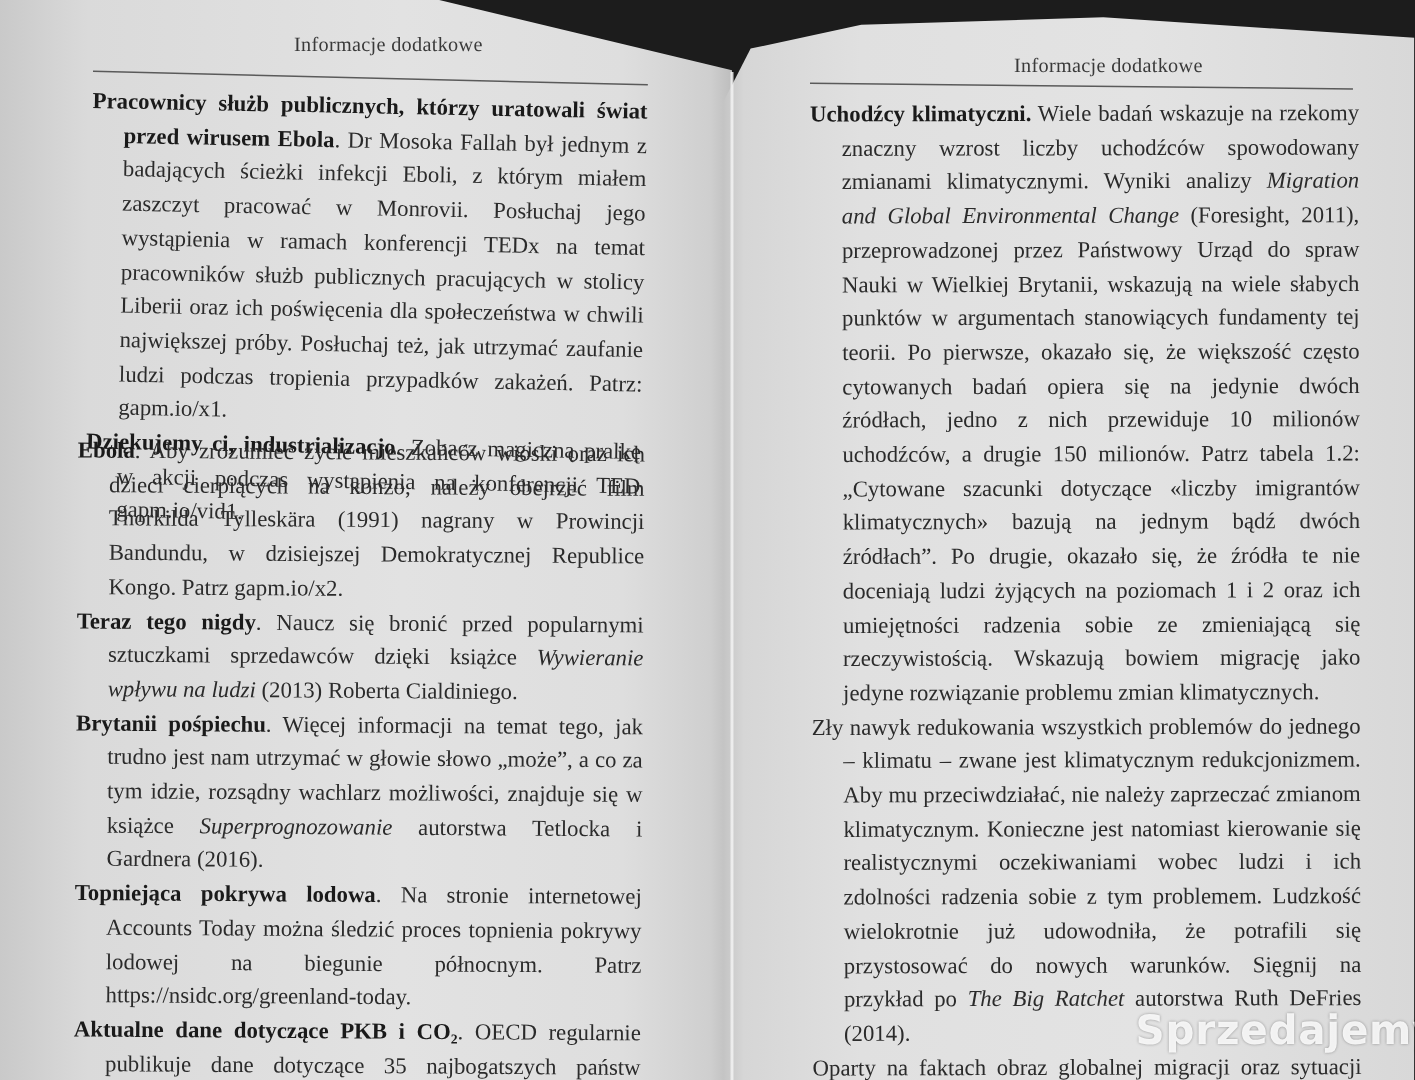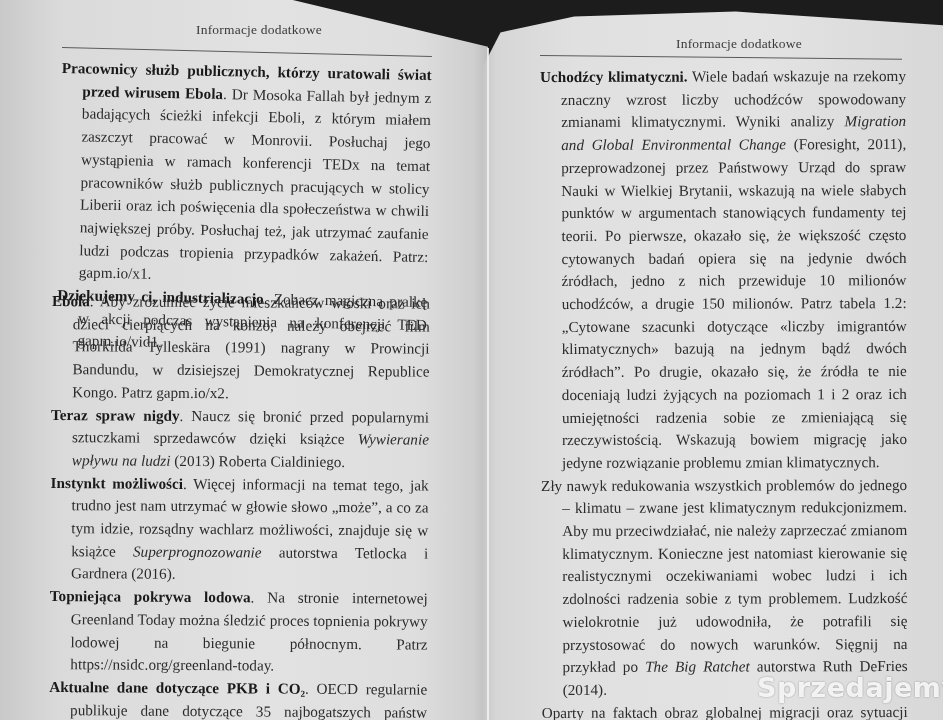--- a/index.html
+++ b/index.html
@@ -59,23 +59,23 @@
     <div class="rule" style="left:62px; top:47px; width:370px; transform:rotate(1.4deg); transform-origin:left;"></div>
 
     <div class="text-block" style="left:62px; top:57px; width:370px; transform:rotate(1.1deg); transform-origin:left top;">
       <p class="entry"><b>Pracownicy służb publicznych, którzy uratowali świat przed wirusem Ebola</b><span>. Dr Mosoka Fallah był jednym z badających ścieżki infekcji Eboli, z którym miałem zaszczyt pracować w Monrovii. Posłuchaj jego wystąpienia w ramach konferencji TEDx na temat pracowników służb publicznych pracujących w stolicy Liberii oraz ich poświęcenia dla społeczeństwa w chwili największej próby. Posłuchaj też, jak utrzymać zaufanie ludzi podczas tropienia przypadków zakażeń. Patrz: gapm.io/x1.</span></p>
       <p class="entry"><b>Dziękujemy ci, industrializacjo</b><span>. Zobacz magiczną pralkę w akcji podczas wystąpienia na konferencji TED gapm.io/vid1.</span></p>
     </div>
 
 
     <div class="text-block" style="left:52px; top:290px; width:378px; transform:rotate(0.4deg); transform-origin:left top;">
       <p class="entry"><b>Ebola</b><span>. Aby zrozumieć życie mieszkańców wioski oraz ich dzieci cierpiących na konzo, należy obejrzeć film Thorkilda Tylleskära (1991) nagrany w Prowincji Bandundu, w dzisiejszej Demokratycznej Republice Kongo. Patrz gapm.io/x2.</span></p>
-      <p class="entry"><b>Teraz spraw nigdy</b><span>. Naucz się bronić przed popularnymi sztuczkami sprzedawców dzięki książce </span><i>Wywieranie wpływu na ludzi</i><span> (2013) Roberta Cialdiniego.</span></p>
-      <p class="entry"><b>Instynkt możliwości</b><span>. Więcej informacji na temat tego, jak trudno jest nam utrzymać w głowie słowo „może”, a co za tym idzie, rozsądny wachlarz możliwości, znajduje się w książce </span><i>Superprognozowanie</i><span> autorstwa Tetlocka i Gardnera (2016).</span></p>
-      <p class="entry"><b>Topniejąca pokrywa lodowa</b><span>. Na stronie internetowej Greenland Today można śledzić proces topnienia pokrywy lodowej na biegunie północnym. Patrz https://nsidc.org/greenland-today.</span></p>
+      <p class="entry"><b>Teraz tego nigdy</b><span>. Naucz się bronić przed popularnymi sztuczkami sprzedawców dzięki książce </span><i>Wywieranie wpływu na ludzi</i><span> (2013) Roberta Cialdiniego.</span></p>
+      <p class="entry"><b>Brytanii pośpiechu</b><span>. Więcej informacji na temat tego, jak trudno jest nam utrzymać w głowie słowo „może”, a co za tym idzie, rozsądny wachlarz możliwości, znajduje się w książce </span><i>Superprognozowanie</i><span> autorstwa Tetlocka i Gardnera (2016).</span></p>
+      <p class="entry"><b>Topniejąca pokrywa lodowa</b><span>. Na stronie internetowej Accounts Today można śledzić proces topnienia pokrywy lodowej na biegunie północnym. Patrz https://nsidc.org/greenland-today.</span></p>
       <p class="entry"><b>Aktualne dane dotyczące PKB i CO₂</b><span>. OECD regularnie publikuje dane dotyczące 35 najbogatszych państw członkowskich. W grudniu 2017 roku najnowsze dane wzrostu PKB pochodziły sprzed sześciu tygodni. Najnowsze dane emisji dwutlenku węgla zostały opublikowane trzy lata wcześniej. Patrz OECD[2]. Jeśli chodzi o Szwecję, dane dotyczące emisji CO₂ są uaktualniane co trzy miesiące. Można je znaleźć na stronie internetowej Sweden’s System of Environmental and Economic Accounts. Patrz SCB.</span></p>
     </div>
   </div>
 
   <div class="page page-right">
     <div class="running-head" style="left:194px; top:36px;">Informacje dodatkowe</div>
     <div class="rule" style="left:58px; top:55px; width:362px; transform:rotate(0.6deg); transform-origin:left;"></div>
 
     <div class="text-block" style="left:58px; top:66px; width:366px; transform:rotate(-0.15deg); transform-origin:left top;">
       <p class="entry"><b>Uchodźcy klimatyczni.</b><span> Wiele badań wskazuje na rzekomy znaczny wzrost liczby uchodźców spowodowany zmianami klimatycznymi. Wyniki analizy </span><i>Migration and Global Environmental Change</i><span> (Foresight, 2011), przeprowadzonej przez Państwowy Urząd do spraw Nauki w Wielkiej Brytanii, wskazują na wiele słabych punktów w argumentach stanowiących fundamenty tej teorii. Po pierwsze, okazało się, że większość często cytowanych badań opiera się na jedynie dwóch źródłach, jedno z nich przewiduje 10 milionów uchodźców, a drugie 150 milionów. Patrz tabela 1.2: „Cytowane szacunki dotyczące «liczby imigrantów klimatycznych» bazują na jednym bądź dwóch źródłach”. Po drugie, okazało się, że źródła te nie doceniają ludzi żyjących na poziomach 1 i 2 oraz ich umiejętności radzenia sobie ze zmieniającą się rzeczywistością. Wskazują bowiem migrację jako jedyne rozwiązanie problemu zmian klimatycznych.</span></p>

